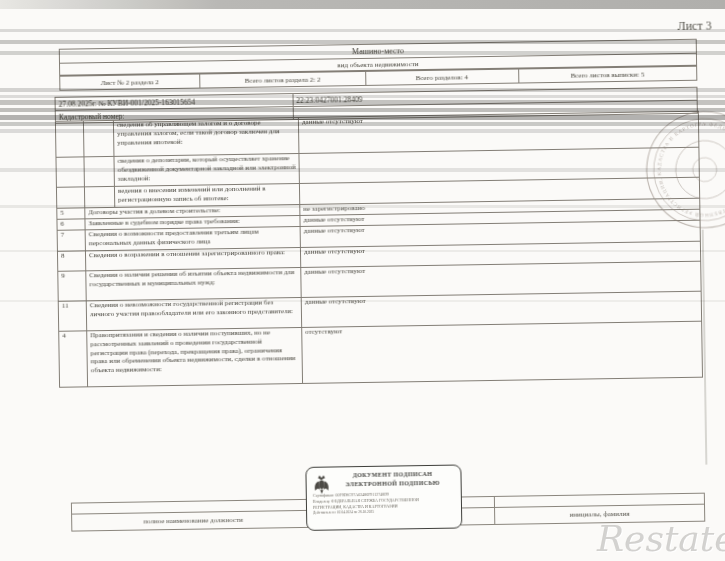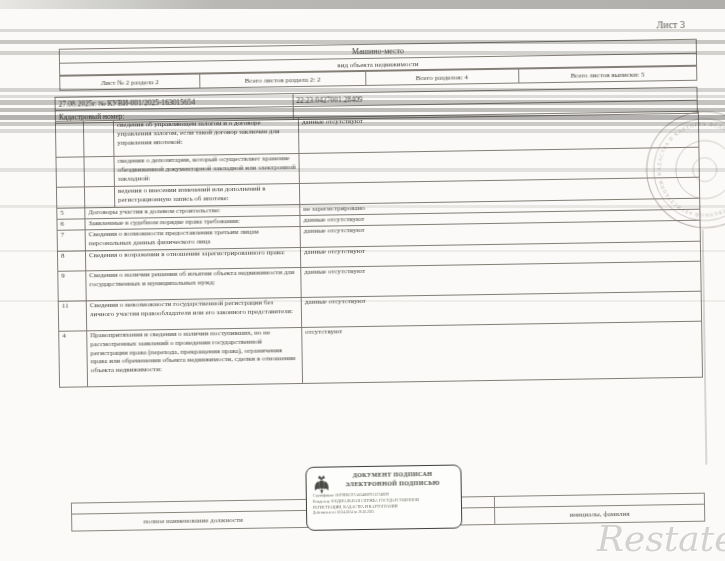--- a/index.html
+++ b/index.html
@@ -5,21 +5,21 @@
   html,body{margin:0;padding:0;}
   body{width:725px;height:561px;overflow:hidden;background:#ffffff;
        font-family:"Liberation Serif", serif;}
   .page{position:relative;width:725px;height:561px;background:#fbfaf8;overflow:hidden;}
 
   
   .sheet{position:absolute;left:0;top:0;width:725px;height:561px;
          transform:rotate(-0.9deg);transform-origin:50% 45%;
          color:#44423b; filter:blur(.2px);}
 
-  .sheet-label{position:absolute;left:660px;top:24px;font-size:10px;color:#55534c;text-align:center;}
+  .sheet-label{position:absolute;left:681px;top:24px;font-size:12px;color:#55534c;text-align:center;}
 
   
   .hdr{position:absolute;left:62px;top:44px;width:638px;border-collapse:collapse;
        table-layout:fixed;}
   .hdr td{border:1px solid #837e76;font-size:7.5px;text-align:center;
           vertical-align:middle;padding:0 2px;color:#4a483f;}
   .hdr .t1{height:13px;font-size:8px;}
   .hdr .t2{height:11px;font-size:7px;}
   .hdr .cells td{height:13px;font-size:7px;}
 

